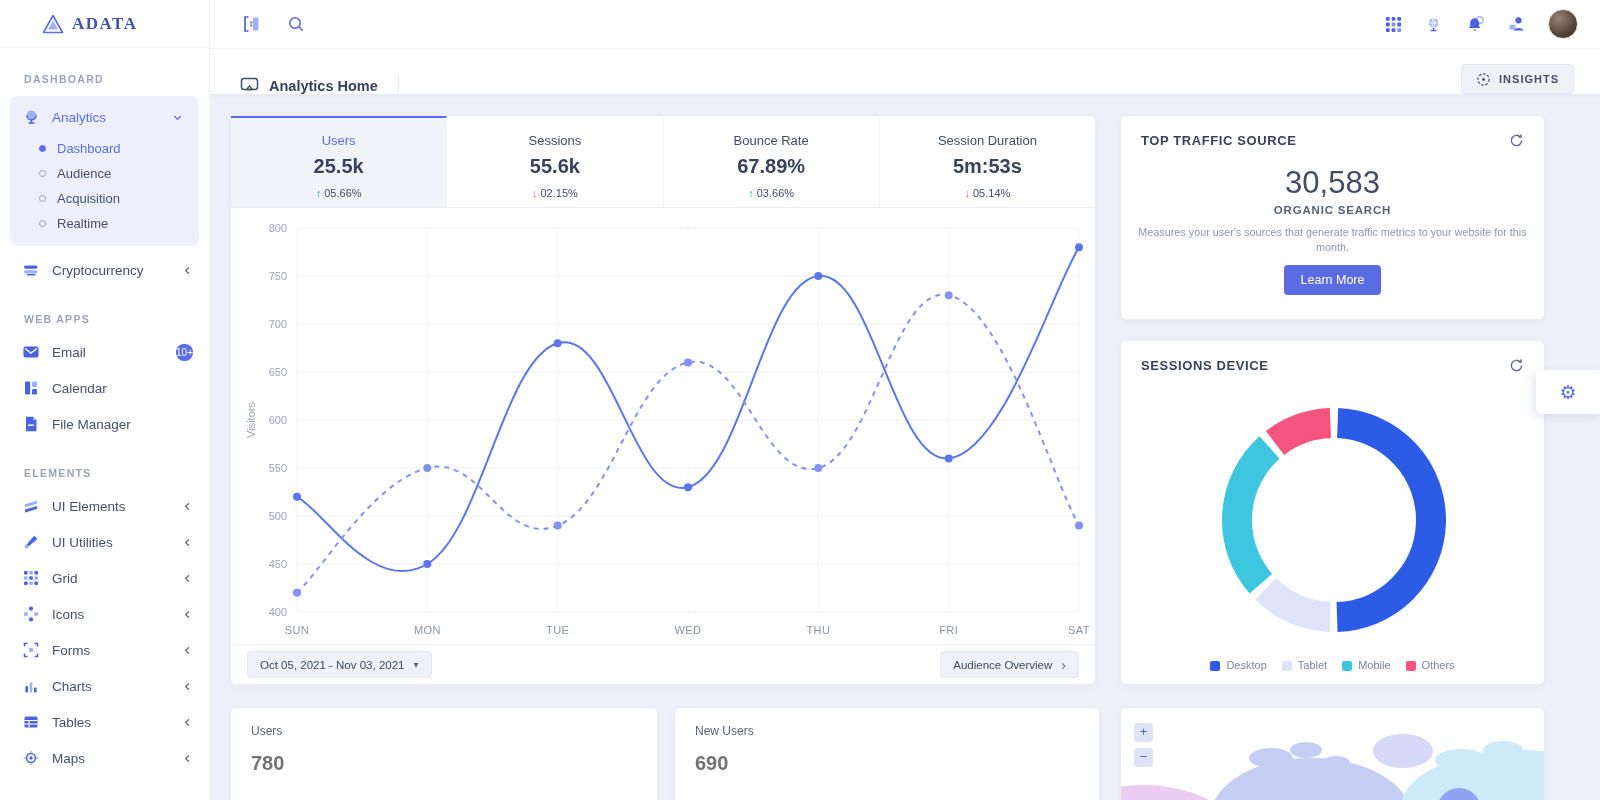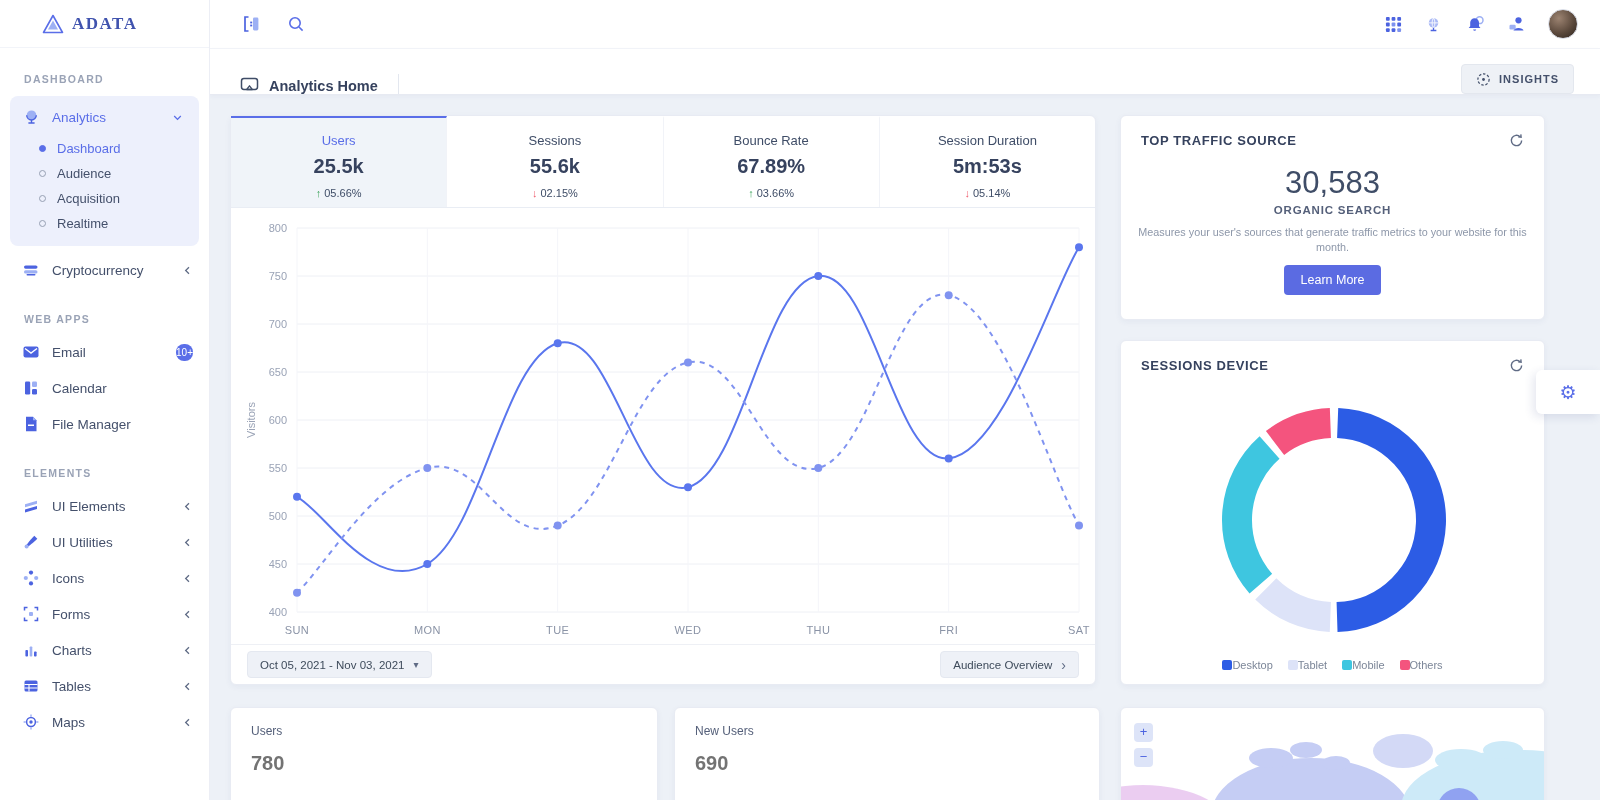--- a/index.html
+++ b/index.html
@@ -59,21 +59,21 @@
   .card-title{font-size:13px;font-weight:700;letter-spacing:.6px;color:#36425e}
   .refresh{margin-left:auto;cursor:pointer;display:flex}
   .big-num{font-size:31px;color:#3f4d67;font-weight:500;margin-top:17px}
   .big-label{font-size:11.5px;font-weight:700;color:#55607a;letter-spacing:.8px;margin-top:3px}
   .desc{font-size:10.8px;color:#8d97a9;margin:9px 16px 0;line-height:1.35}
   .learn-btn{display:inline-block;margin-top:11px;background:#5b6be2;color:#fff;font-size:12.5px;border-radius:4px;padding:8px 17px;cursor:pointer;border:none;font-family:inherit}
 
   .device-card{left:1120px;top:340px;width:425px;height:345px}
   #donut{position:absolute;left:98px;top:64px}
   .legend{position:absolute;bottom:13px;left:0;right:0;display:flex;justify-content:center;gap:15px;font-size:11px;color:#7c8698}
-  .legend-item{display:flex;align-items:center;cursor:pointer}
+  .legend-item{display:flex;align-items:flex-end;gap:6px;cursor:pointer}
   .legend-swatch{width:10px;height:10px;border-radius:2px}
 
   .small-card{height:160px;padding:16px 20px;overflow:hidden}
   .users-card{left:230px;top:707px;width:428px}
   .newusers-card{left:674px;top:707px;width:426px}
   .sc-label{font-size:12px;color:#55607a}
   .sc-value{font-size:20px;font-weight:600;color:#737373;margin-top:14px}
 
   .map-card{left:1120px;top:707px;width:425px;height:160px;overflow:hidden}
   .map-zoom{position:absolute;left:13px;top:15px;z-index:2;display:flex;flex-direction:column;gap:6px}
@@ -192,20 +192,43 @@
         </span>
       </div>
       <div class="nav-item">
         <span class="nav-ic">
           <svg viewBox="0 0 18 18">
             <path d="M3 15c1-3.4 6.4-9.4 9.3-12.3l3 3C12.4 8.6 6.4 14 3 15z" fill="#4c63e0"></path>
             <circle cx="4.6" cy="13.4" r="2" fill="#9db0f4"></circle>
           </svg>
         </span>
         <span class="nav-label" style="">UI Utilities</span>
+        <span class="nav-chevron">
+          <svg width="11" height="11" viewBox="0 0 12 12">
+            <path d="M7.6 2.4L4 6l3.6 3.6" fill="none" stroke="#5f6b85" stroke-width="1.4"></path>
+          </svg>
+        </span>
+      </div>
+      <div class="nav-item">
+        <span class="nav-ic">
+          <svg viewBox="0 0 18 18">
+            <g fill="#4c63e0">
+              <rect x="2" y="2" width="3.6" height="3.6" rx=".9"></rect>
+              <rect x="7.2" y="2" width="3.6" height="3.6" rx=".9" fill="#9db0f4"></rect>
+              <rect x="12.4" y="2" width="3.6" height="3.6" rx=".9"></rect>
+              <rect x="2" y="7.2" width="3.6" height="3.6" rx=".9" fill="#9db0f4"></rect>
+              <rect x="7.2" y="7.2" width="3.6" height="3.6" rx=".9"></rect>
+              <rect x="12.4" y="7.2" width="3.6" height="3.6" rx=".9" fill="#9db0f4"></rect>
+              <rect x="2" y="12.4" width="3.6" height="3.6" rx=".9"></rect>
+              <rect x="7.2" y="12.4" width="3.6" height="3.6" rx=".9" fill="#9db0f4"></rect>
+              <rect x="12.4" y="12.4" width="3.6" height="3.6" rx=".9"></rect>
+            </g>
+          </svg>
+        </span>
+        <span class="nav-label" style="">Grid</span>
         <span class="nav-chevron">
           <svg width="11" height="11" viewBox="0 0 12 12">
             <path d="M7.6 2.4L4 6l3.6 3.6" fill="none" stroke="#5f6b85" stroke-width="1.4"></path>
           </svg>
         </span>
       </div>
       <div class="nav-item">
         <span class="nav-ic">
           <svg viewBox="0 0 18 18">
             <circle cx="9" cy="3.6" r="2.1" fill="#4c63e0"></circle>

